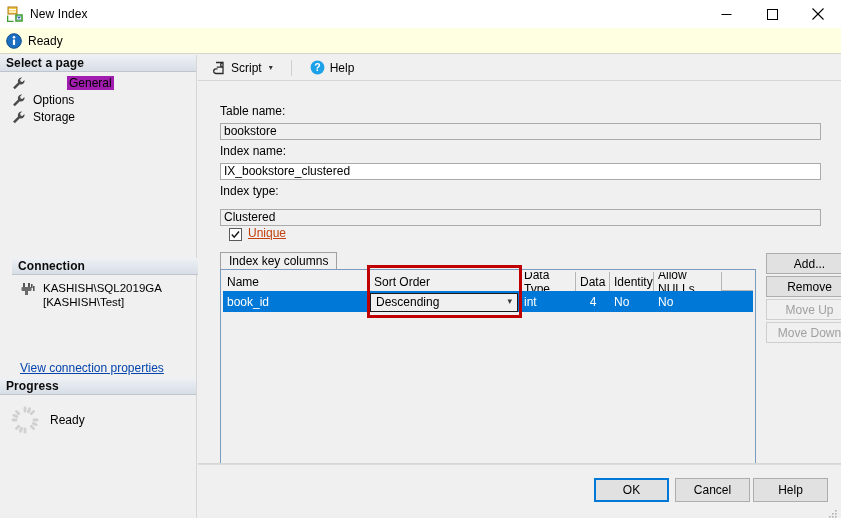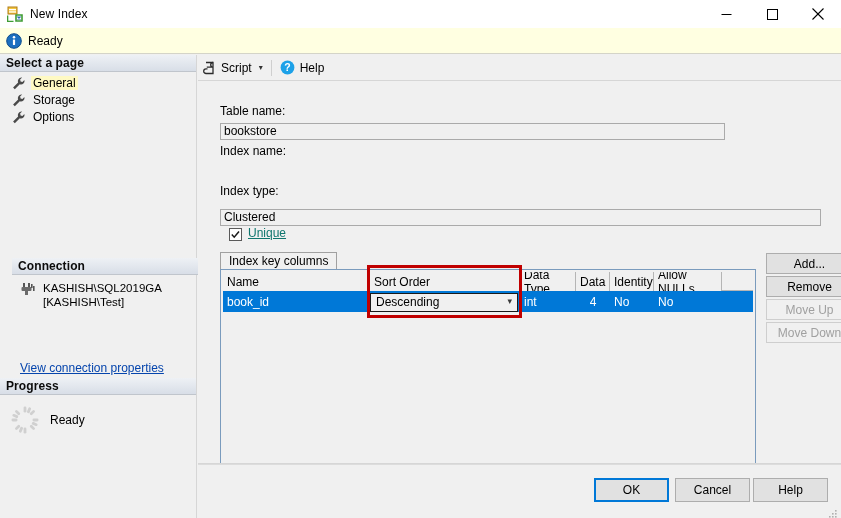--- a/index.html
+++ b/index.html
@@ -75,21 +75,21 @@
     display: flex; align-items: center;
     letter-spacing: 0.1px;
   }
   .page-list { padding-top: 3px; }
   .page-item {
     height: 16px; display: flex; align-items: center;
     padding-left: 12px; font-size: 12px; color: #000;
     margin-bottom: 1px;
   }
   .page-item .label { padding: 0 2px; }
-  .page-item.selected .label { background: #fef9c3; }
+  .page-item.selected .label { background: #a21caf; margin-left: 36px; }
   .wrench { width: 14px; height: 13px; margin-right: 5px; flex:none; }
 
   .conn-block { padding: 6px 6px 0 8px; }
   .conn-row { display: flex; align-items: flex-start; }
   .plug-icon { width: 16px; height: 16px; margin-right: 7px; margin-top:1px; flex:none;}
   .conn-text { font-size: 11.5px; color: #000; line-height: 14px; }
   .conn-link {
     font-size: 12px; color: #0645ad; text-decoration: underline;
     padding-left: 8px; display:block;
   }
@@ -106,21 +106,21 @@
   }
   .toolbar {
     position: absolute; left: 0; top: 0;
     width: 643px; height: 26px;
     display: flex; align-items: center;
     border-bottom: 1px solid #d6d6d6;
     box-sizing: border-box;
   }
   .tb-item {
     display: flex; align-items: center; height: 22px;
-    padding: 0 4px; font-size: 12px; color: #000;
+    padding: 0 14px; font-size: 12px; color: #000;
   }
   .script-icon { width: 14px; height: 14px; margin-right: 5px; flex:none;}
   .caret { margin-left: 7px; font-size: 8px; line-height: 8px; color:#333; }
   .tb-sep {
     width: 1px; height: 16px; background: #cfcfcf; margin: 0 4px;
   }
   .help-icon { width: 15px; height: 15px; margin-right: 5px; flex:none;}
 
   .form {
     position: absolute; left: 0; top: 27px;
@@ -137,21 +137,21 @@
     padding-left: 3px; line-height: 15px;
     background: #f0f0f0;
   }
   .field-input.editable { background: #ffffff; }
 
   .checkbox-row {
     position: absolute; left: 31px; top: 124px;
     display: flex; align-items: center;
   }
   .cb { width: 13px; height: 13px; flex:none; margin-right: 6px; }
-  .cb-label { font-size: 12px; color: #0f766e; text-decoration: underline; }
+  .cb-label { font-size: 12px; color: #c2410c; text-decoration: underline; }
 
   
   .tabgroup {
     position: absolute; left: 22px; top: 150px;
     width: 536px; height: 220px;
   }
   .tab {
     position: absolute; left: 0; top: 0;
     height: 17px; padding: 0 8px;
     background: #f0f0f0;
@@ -337,29 +337,29 @@
             </svg>
         </span>
         <span class="label">General</span>
       </div>
       <div class="page-item">
         <span class="wrench">
           <svg width="14" height="13" viewBox="0 0 14 13">
               <path d="M9.4 0.6a3.6 3.6 0 0 0-3.3 5l-5 5 1.7 1.7 5-5a3.6 3.6 0 0 0 4.6-4.4l-2 2-1.8-.5-.5-1.8 2-2a3.6 3.6 0 0 0-.7-.0z" fill="#4a4a4a"></path>
             </svg>
         </span>
-        <span class="label">Storage</span>
+        <span class="label">Options</span>
       </div>
       <div class="page-item">
         <span class="wrench">
           <svg width="14" height="13" viewBox="0 0 14 13">
               <path d="M9.4 0.6a3.6 3.6 0 0 0-3.3 5l-5 5 1.7 1.7 5-5a3.6 3.6 0 0 0 4.6-4.4l-2 2-1.8-.5-.5-1.8 2-2a3.6 3.6 0 0 0-.7-.0z" fill="#4a4a4a"></path>
             </svg>
         </span>
-        <span class="label">Options</span>
+        <span class="label">Storage</span>
       </div>
     </div>
 
     <div style="position:absolute; left:12px; top:203px; width:196px;">
       <div class="panel-header">Connection</div>
       <div class="conn-block">
         <div class="conn-row">
           <span class="plug-icon">
             <svg width="16" height="16" viewBox="0 0 16 16">
               <rect x="3" y="1" width="2" height="4" fill="#555"></rect>
@@ -427,23 +427,24 @@
             <text x="7.5" y="11.4" font-size="10.5" font-weight="bold" fill="#ffffff" text-anchor="middle" font-family="Liberation Sans, sans-serif">?</text>
           </svg>
         </span>
         <span>Help</span>
       </div>
     </div>
 
     <div class="form">
 
       <div class="field-label" style="left:22px; top:22px;">Table name:</div>
-      <div class="field-input" style="left:22px; top:41px; width:505px;">bookstore</div>
+      <div class="field-input" style="left:22px; top:41px; width:601px;">bookstore</div>
 
       <div class="field-label" style="left:22px; top:62px;">Index name:</div>
+      <div class="field-input editable" style="left:22px; top:81px; width:601px;">IX_bookstore_clustered</div>
 
       <div class="field-label" style="left:22px; top:102px;">Index type:</div>
       <div class="field-input" style="left:22px; top:127px; width:601px;">Clustered</div>
 
       <div class="checkbox-row" style="top:144px;">
         <span class="cb">
           <svg width="13" height="13" viewBox="0 0 13 13">
             <rect x="0.5" y="0.5" width="12" height="12" fill="#ffffff" stroke="#5a5a5a" stroke-width="1"></rect>
             <path d="M2.8 6.6 L5.2 9.2 L10 3.4" fill="none" stroke="#1a1a1a" stroke-width="1.5"></path>
           </svg>

